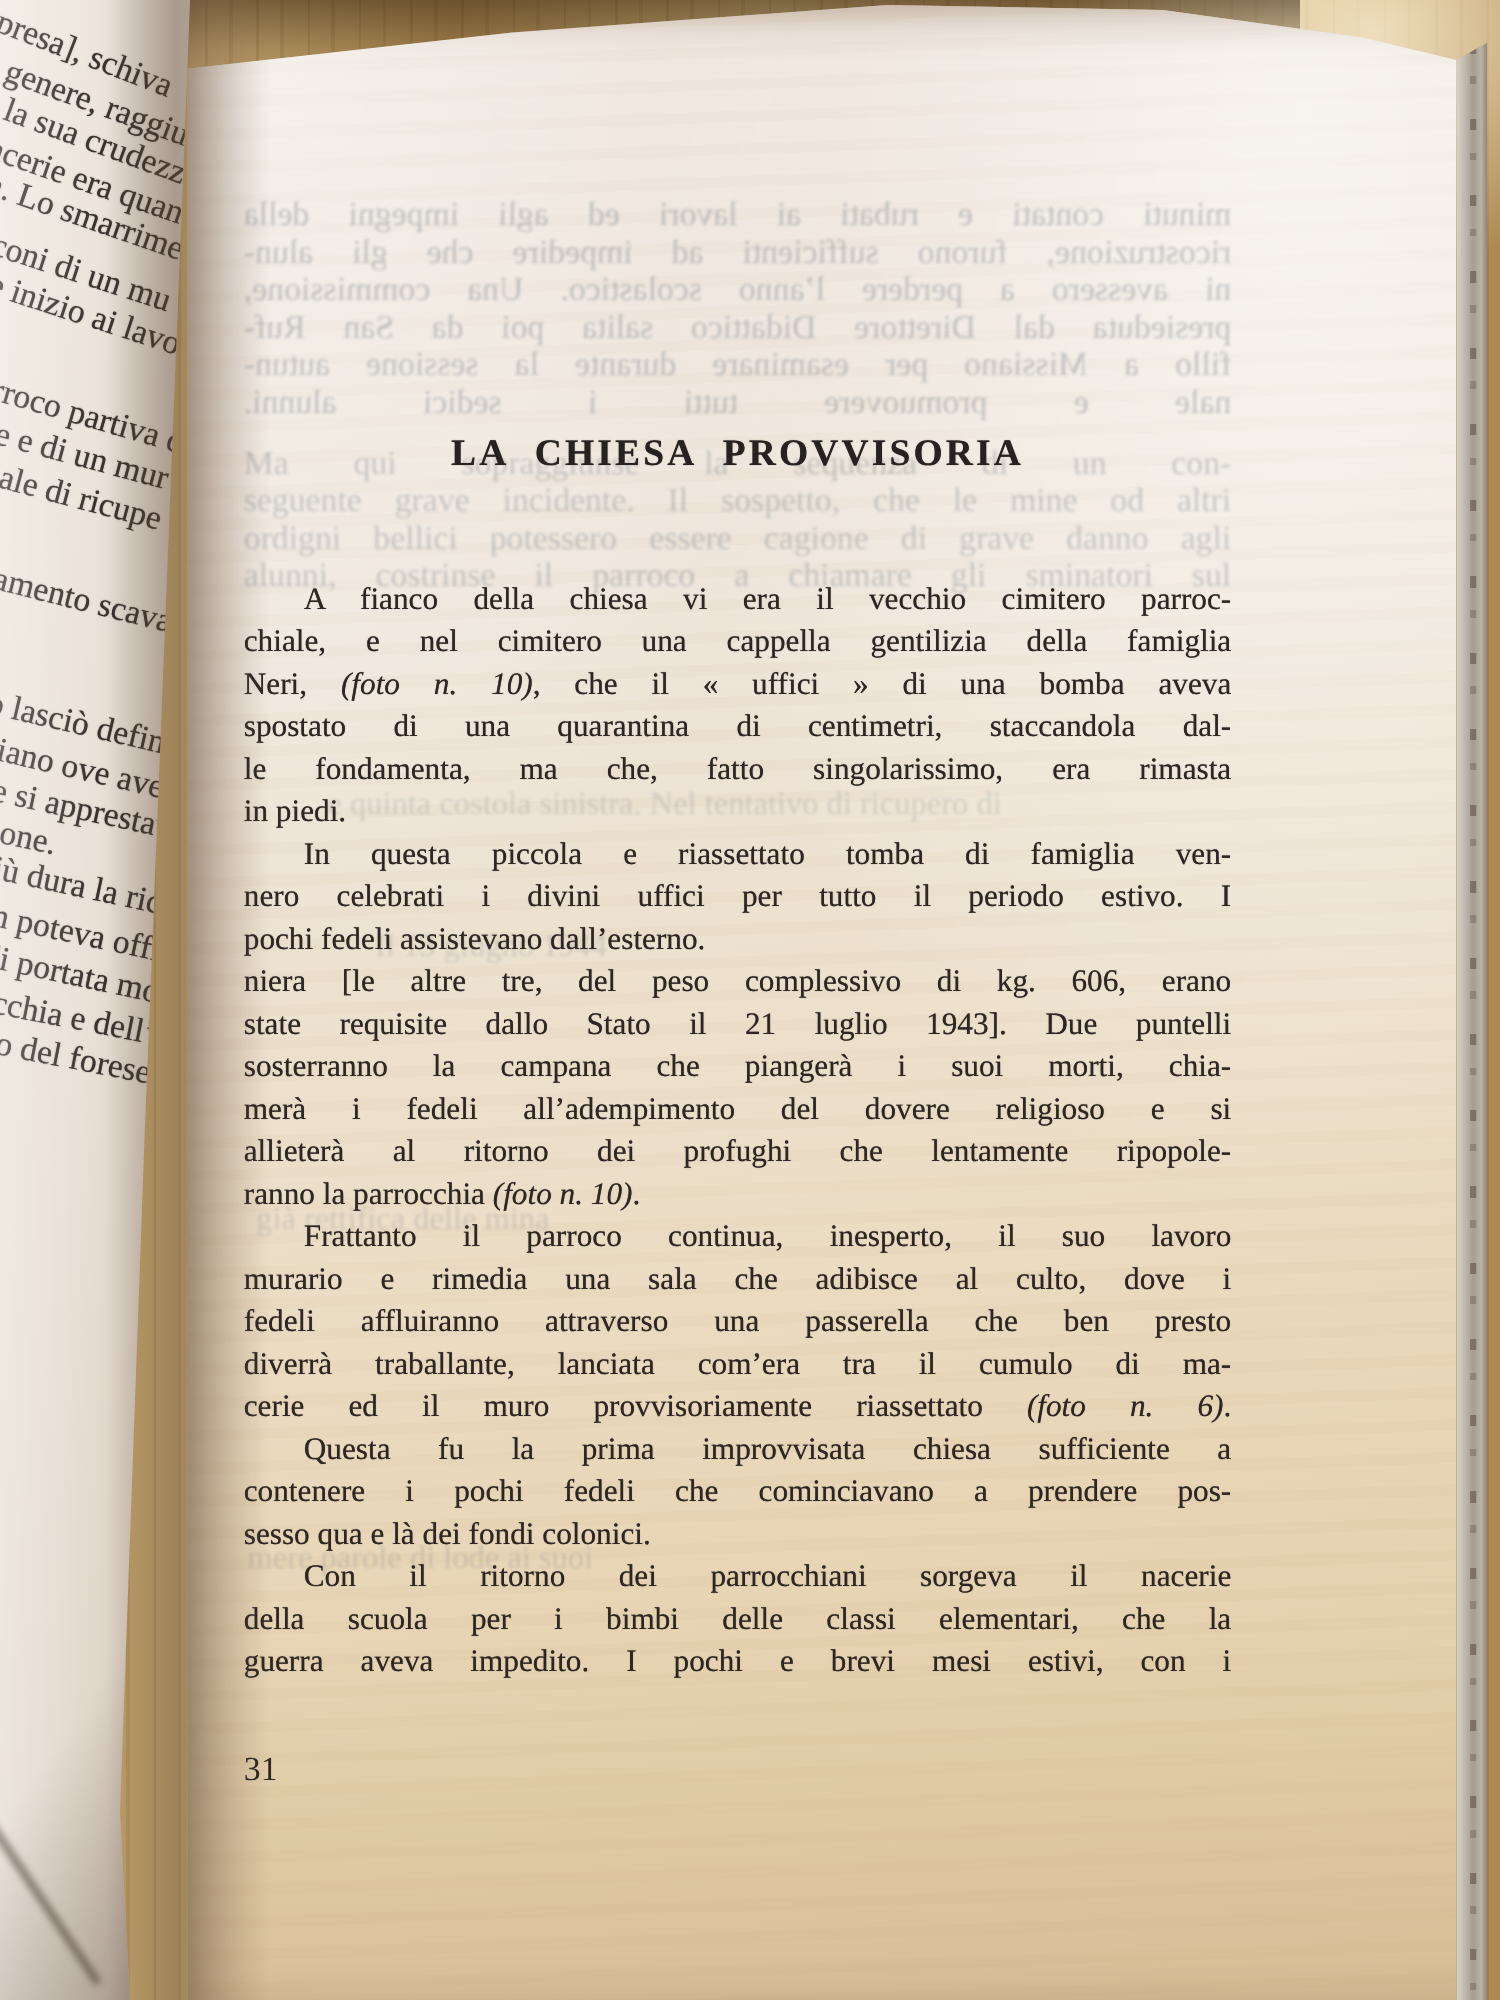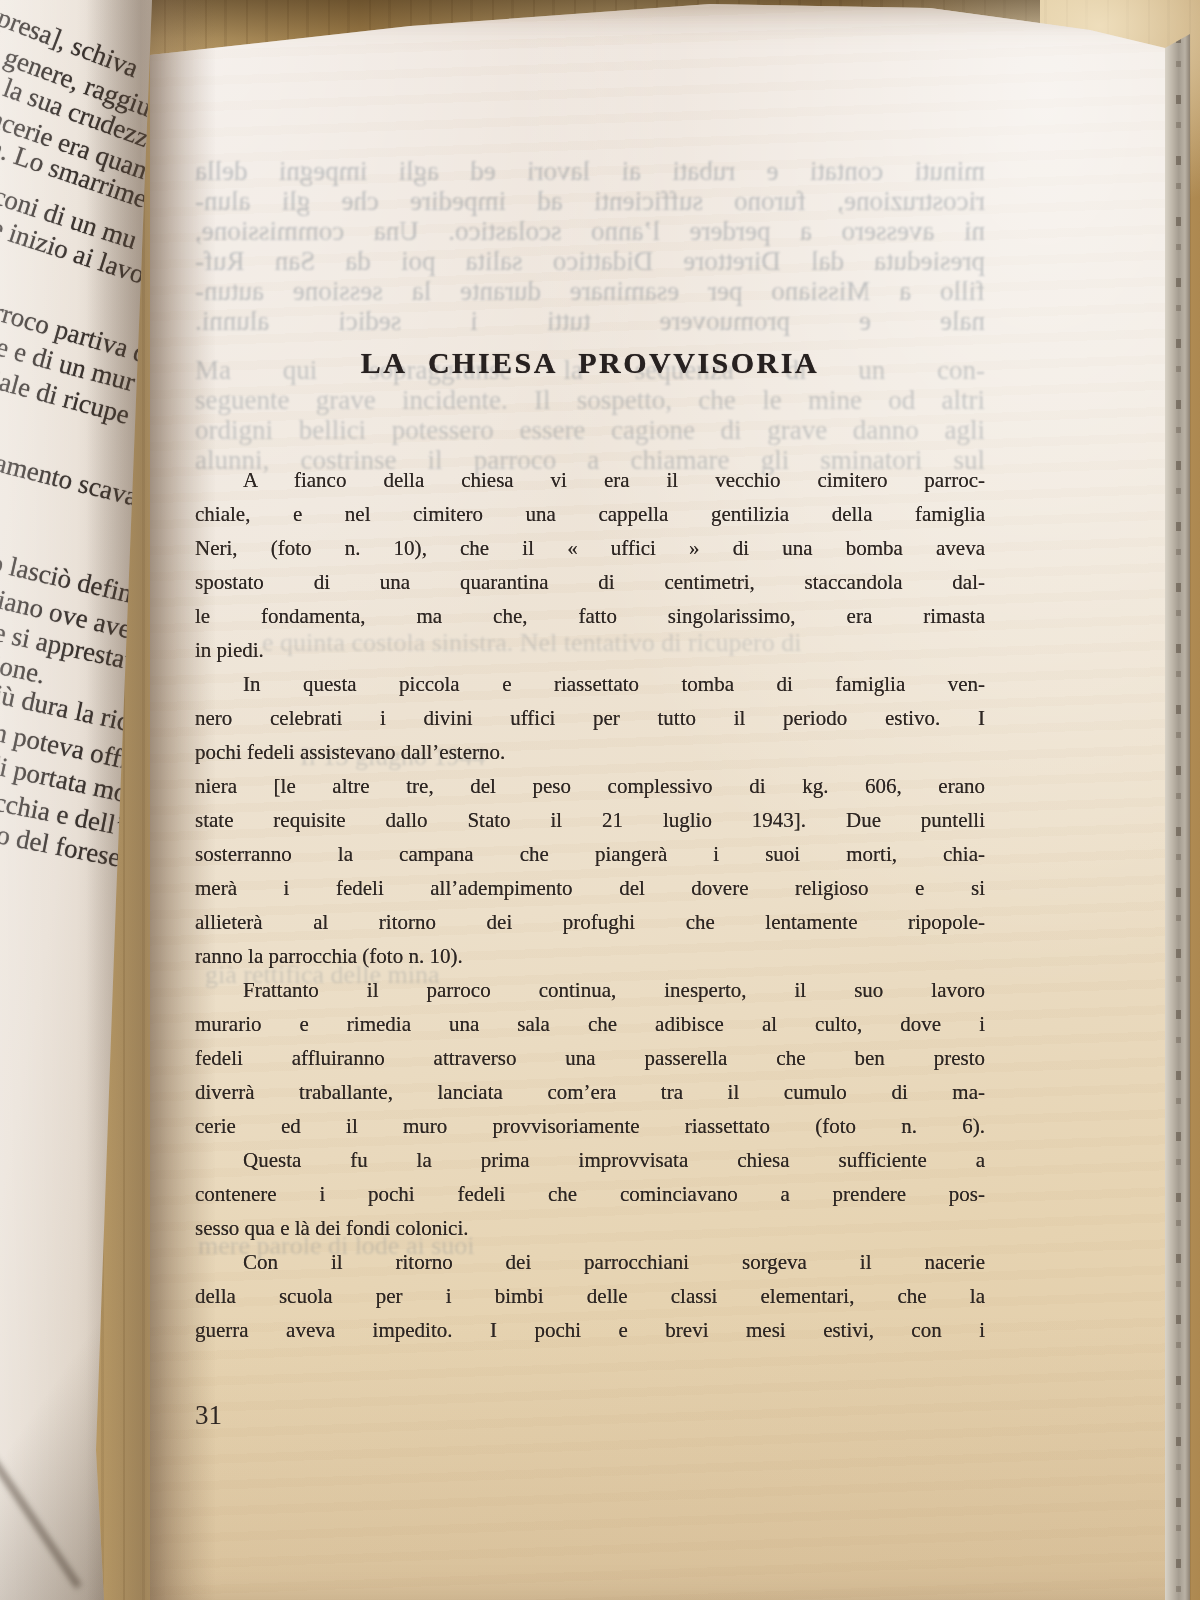--- a/index.html
+++ b/index.html
@@ -53,25 +53,25 @@
     clip-path:polygon(0 14px,100% 0,100% 100%,0 100%);}
   .stack-edge::before{content:"";position:absolute;left:11px;top:0;width:5px;height:100%;
     background:repeating-linear-gradient(180deg, rgba(68,56,43,0.45) 0 9px, rgba(0,0,0,0) 9px 27px, rgba(68,56,43,0.28) 27px 33px, rgba(0,0,0,0) 33px 61px);}
 
   
   .gutter-shadow{position:absolute;left:86px;top:0;width:130px;height:1600px;z-index:5;pointer-events:none;
     background:linear-gradient(90deg, rgba(88,68,50,0) 0%, rgba(88,68,50,0.34) 42%, rgba(118,92,68,0.26) 62%, rgba(88,68,50,0) 100%);}
 
   
   .text-block{position:absolute;left:45px;top:463px;width:790px;z-index:2;color:#2d2623;}
-  .tline{font-size:21px;line-height:34px;white-space:normal;
+  .tline{font-size:25px;line-height:34px;white-space:normal;
     text-shadow:0 0 0.6px rgba(45,38,34,0.75);}
   .just{text-align:justify;text-align-last:justify;}
   .ind{text-indent:48px;}
-  .it{}
+  .it{font-style:italic;}
   .chapter-title{position:absolute;left:45px;top:326px;width:790px;text-align:center;z-index:2;
     font-size:30px;font-weight:bold;letter-spacing:2.5px;word-spacing:12px;color:#272120;
     text-shadow:0 0 0.7px rgba(39,33,32,0.8);}
   .page-number{position:absolute;left:45px;top:1400px;width:790px;text-align:left;z-index:2;
     font-size:27px;color:#2d2623;}
 
   
   .ghost{position:absolute;left:45px;width:790px;z-index:1;color:#5e6c79;}
   .ghost .gline{font-size:27px;line-height:30px;text-align:justify;text-align-last:justify;}
   .ghost-mirror{top:156px;transform:scaleX(-1);filter:blur(1.3px);opacity:0.34;}

